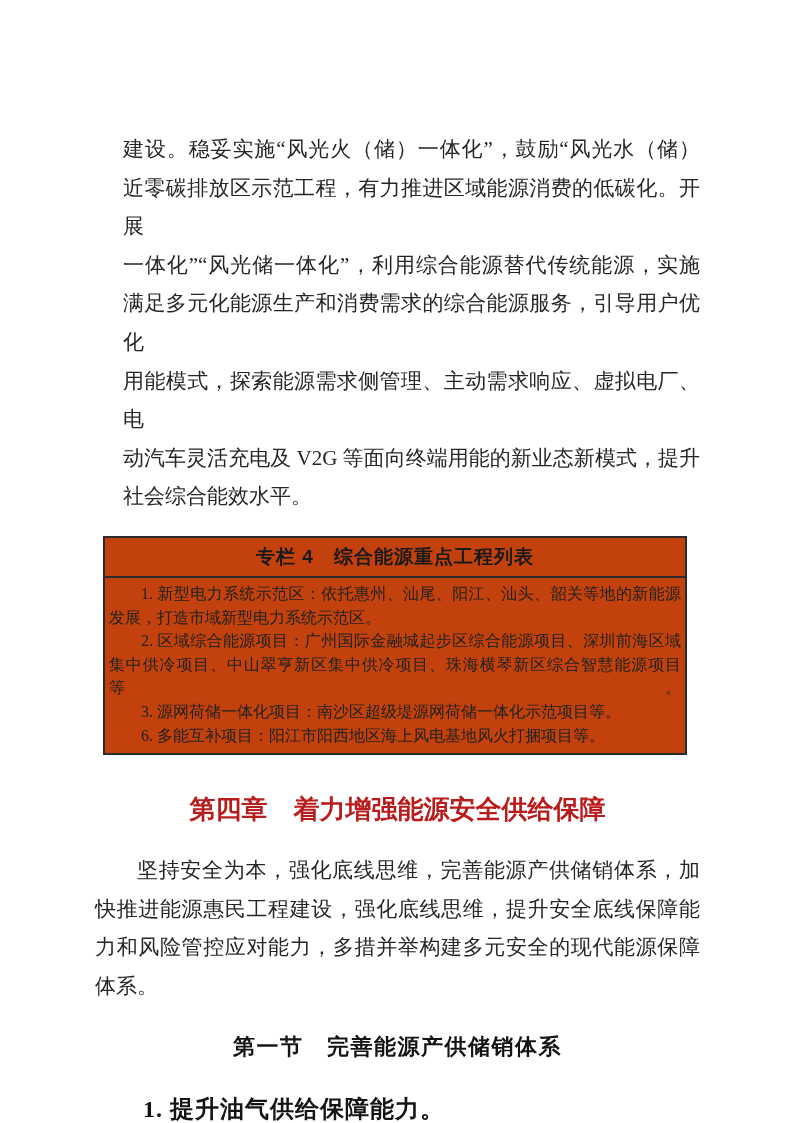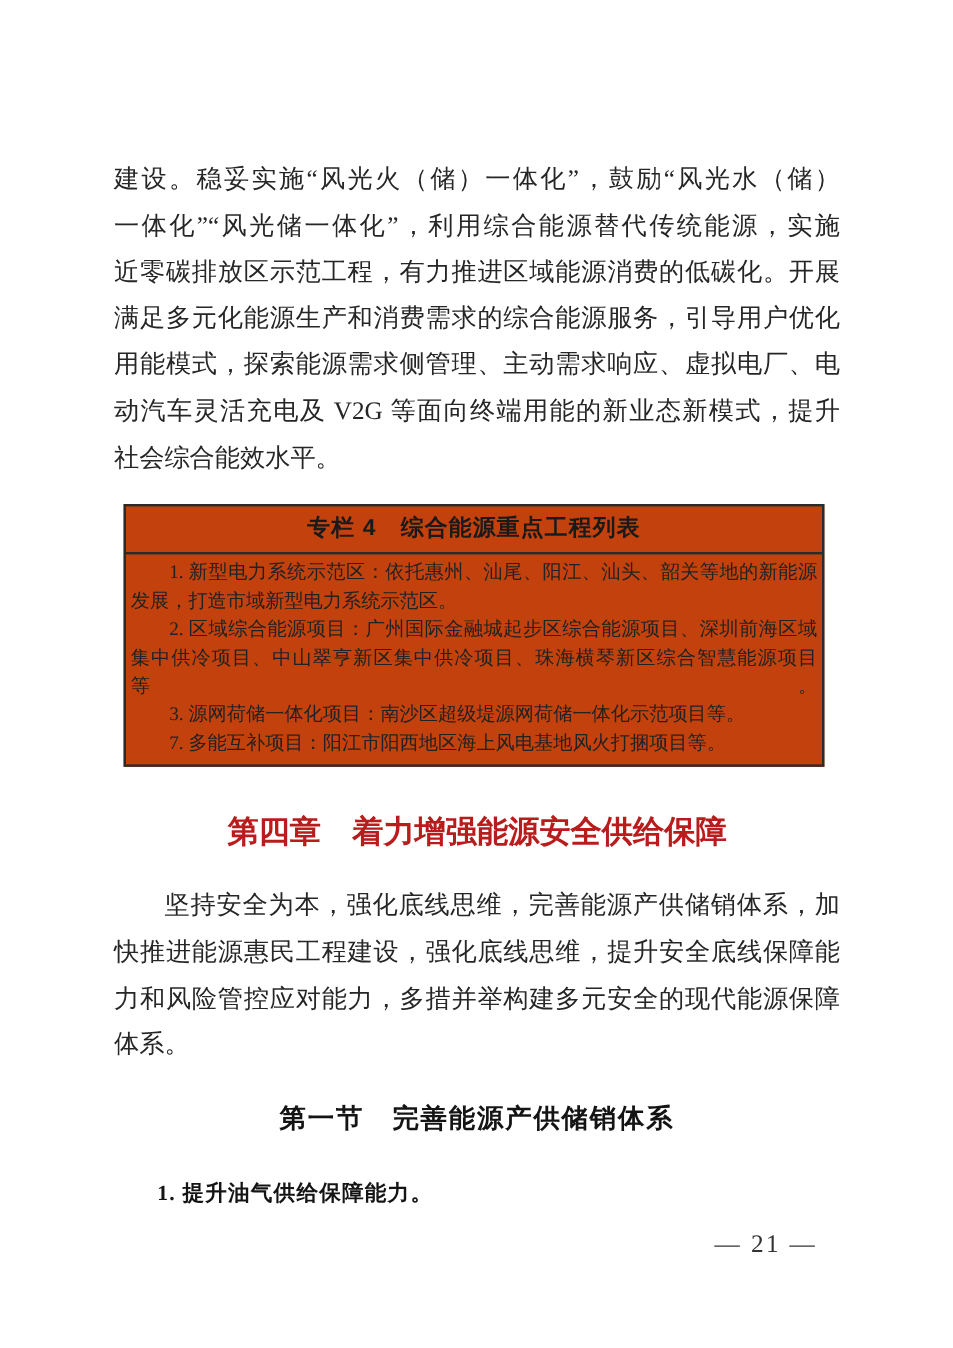--- a/index.html
+++ b/index.html
@@ -21,21 +21,21 @@
   .para .line{
     font-size:21px;
     line-height:38.6px;
     white-space:normal;
   }
   .line.j{
     text-align:justify;
     text-align-last:justify;
   }
   .line.indent{text-indent:2em;}
-  #intro-paragraph{margin-top:130px;}
+  #intro-paragraph{margin-top:130px;margin-left:28px;}
   
   .feature-box{
     margin-top:20px;
     margin-left:8px;
     width:584px;
     border:2px solid #2b2b2b;
     box-sizing:border-box;
     background:#c2410c;
   }
   .feature-box .box-title{
@@ -74,21 +74,21 @@
     font-weight:bold;
     font-size:22px;
     color:#141414;
     text-align:center;
     line-height:30px;
     letter-spacing:1.5px;
   }
   
   .item-heading{
     margin-top:32px;
-    font-size:18px;
+    font-size:24px;
     font-weight:bold;
     color:#141414;
     line-height:30px;
     text-indent:2em;
     letter-spacing:1px;
   }
   
   .page-footer{
     margin-top:15px;
     font-size:21px;
@@ -99,37 +99,37 @@
     letter-spacing:2px;
   }
 </style>
 </head>
 <body>
 
 <div class="content">
 
   <div class="para" id="intro-paragraph">
     <div class="line j">建设。稳妥实施“风光火（储）一体化”，鼓励“风光水（储）</div>
+    <div class="line j">近零碳排放区示范工程，有力推进区域能源消费的低碳化。开展</div>
     <div class="line j">一体化”“风光储一体化”，利用综合能源替代传统能源，实施</div>
-    <div class="line j">近零碳排放区示范工程，有力推进区域能源消费的低碳化。开展</div>
     <div class="line j">满足多元化能源生产和消费需求的综合能源服务，引导用户优化</div>
     <div class="line j">用能模式，探索能源需求侧管理、主动需求响应、虚拟电厂、电</div>
     <div class="line j">动汽车灵活充电及 V2G 等面向终端用能的新业态新模式，提升</div>
     <div class="line">社会综合能效水平。</div>
   </div>
 
   <div class="feature-box">
     <div class="box-title">专栏 4　综合能源重点工程列表</div>
     <div class="box-body">
       <div class="line j indent">1. 新型电力系统示范区：依托惠州、汕尾、阳江、汕头、韶关等地的新能源</div>
       <div class="line">发展，打造市域新型电力系统示范区。</div>
       <div class="line j indent">2. 区域综合能源项目：广州国际金融城起步区综合能源项目、深圳前海区域</div>
       <div class="line j">集中供冷项目、中山翠亨新区集中供冷项目、珠海横琴新区综合智慧能源项目等。</div>
       <div class="line indent">3. 源网荷储一体化项目：南沙区超级堤源网荷储一体化示范项目等。</div>
-      <div class="line indent">7. 多能互补项目：阳江市阳西地区海上风电基地风火打捆项目等。</div>
+      <div class="line indent">6. 多能互补项目：阳江市阳西地区海上风电基地风火打捆项目等。</div>
     </div>
   </div>
 
   <div class="chapter-heading">第四章　着力增强能源安全供给保障</div>
 
   <div class="para" id="chapter-paragraph">
     <div class="line j indent">坚持安全为本，强化底线思维，完善能源产供储销体系，加</div>
     <div class="line j">快推进能源惠民工程建设，强化底线思维，提升安全底线保障能</div>
     <div class="line j">力和风险管控应对能力，多措并举构建多元安全的现代能源保障</div>
     <div class="line">体系。</div>

